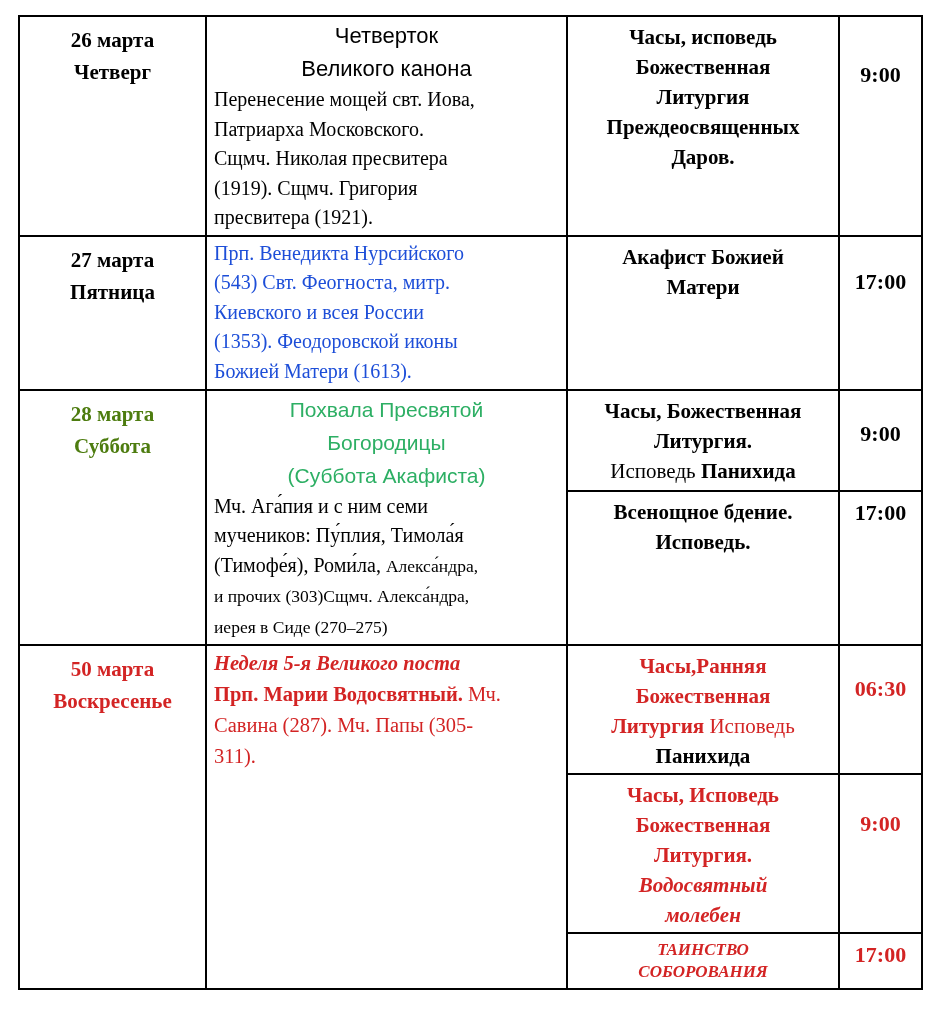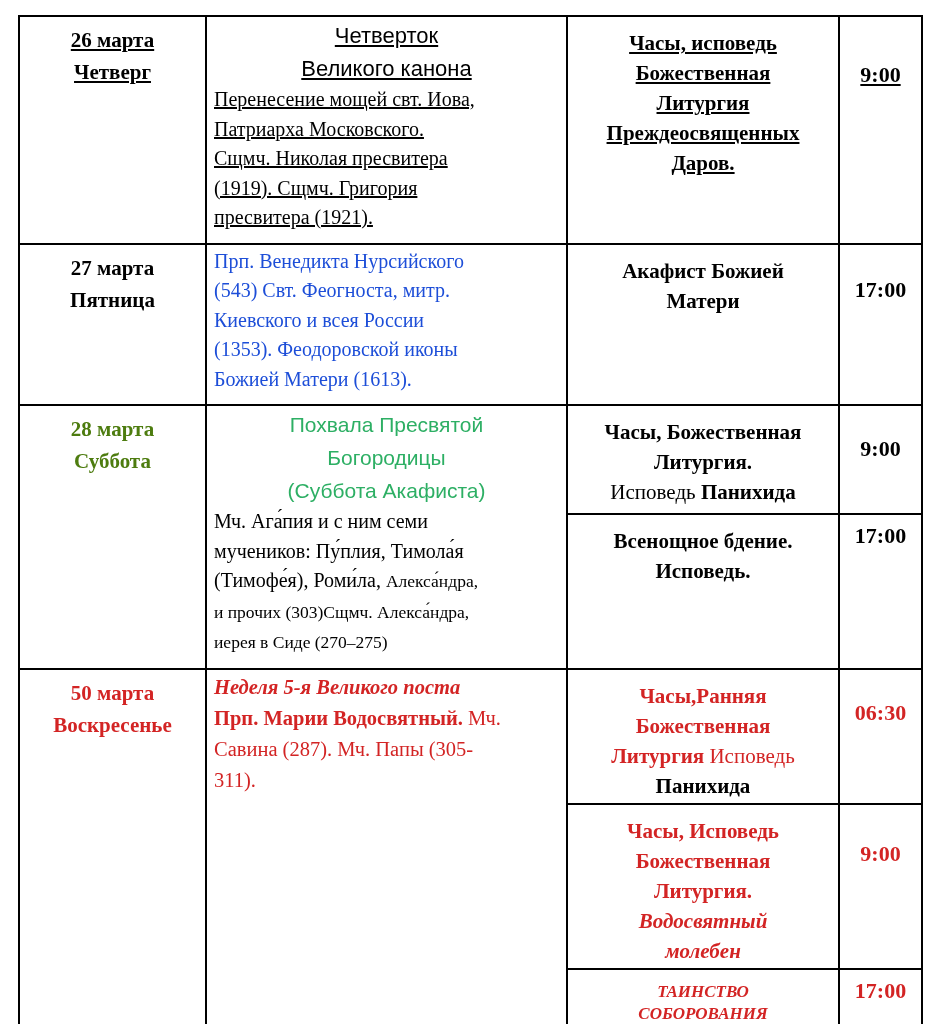--- a/index.html
+++ b/index.html
@@ -12,30 +12,30 @@
     border-collapse:collapse;table-layout:fixed;width:903px;
     border:2px solid #000;
   }
   td{
     border:2px solid #000;vertical-align:top;padding:2px 4px;overflow:hidden;
   }
   col.col-date{width:187px;}
   col.col-feast{width:361px;}
   col.col-svc{width:272px;}
   col.col-time{width:83px;}
-  tr.r1{height:218px;text-decoration:underline;}
+  tr.r1{height:218px;}
   tr.r2{height:154px;}
   tr.r3{height:86px;}
   tr.r4{height:149px;}
   tr.r5{height:116px;}
   tr.r6{height:147px;}
   tr.r7{height:56px;}
   .c-date{text-align:center;padding-top:7px;}
-  .c-feast{padding:2px 7px 10px 7px;}
-  .c-svc{text-align:center;padding-top:11px;}
+  .c-feast{padding:2px 7px 2px 7px;}
+  .c-svc{text-align:center;padding-top:5px;}
   .c-time{text-align:center;border-radius:20px;}
   .pt45{padding-top:45px;}
   .pt32{padding-top:32px;}
   .pt30{padding-top:30px;}
   .pt36{padding-top:36px;}
   .pt8{padding-top:8px;}
   
   .blk{white-space:pre-line;}
   .blk-date{font-size:21px;line-height:32px;font-weight:bold;text-align:center;}
   .blk-sans-header{font-family:"Liberation Sans", sans-serif;font-size:22px;line-height:33px;text-align:center;}

